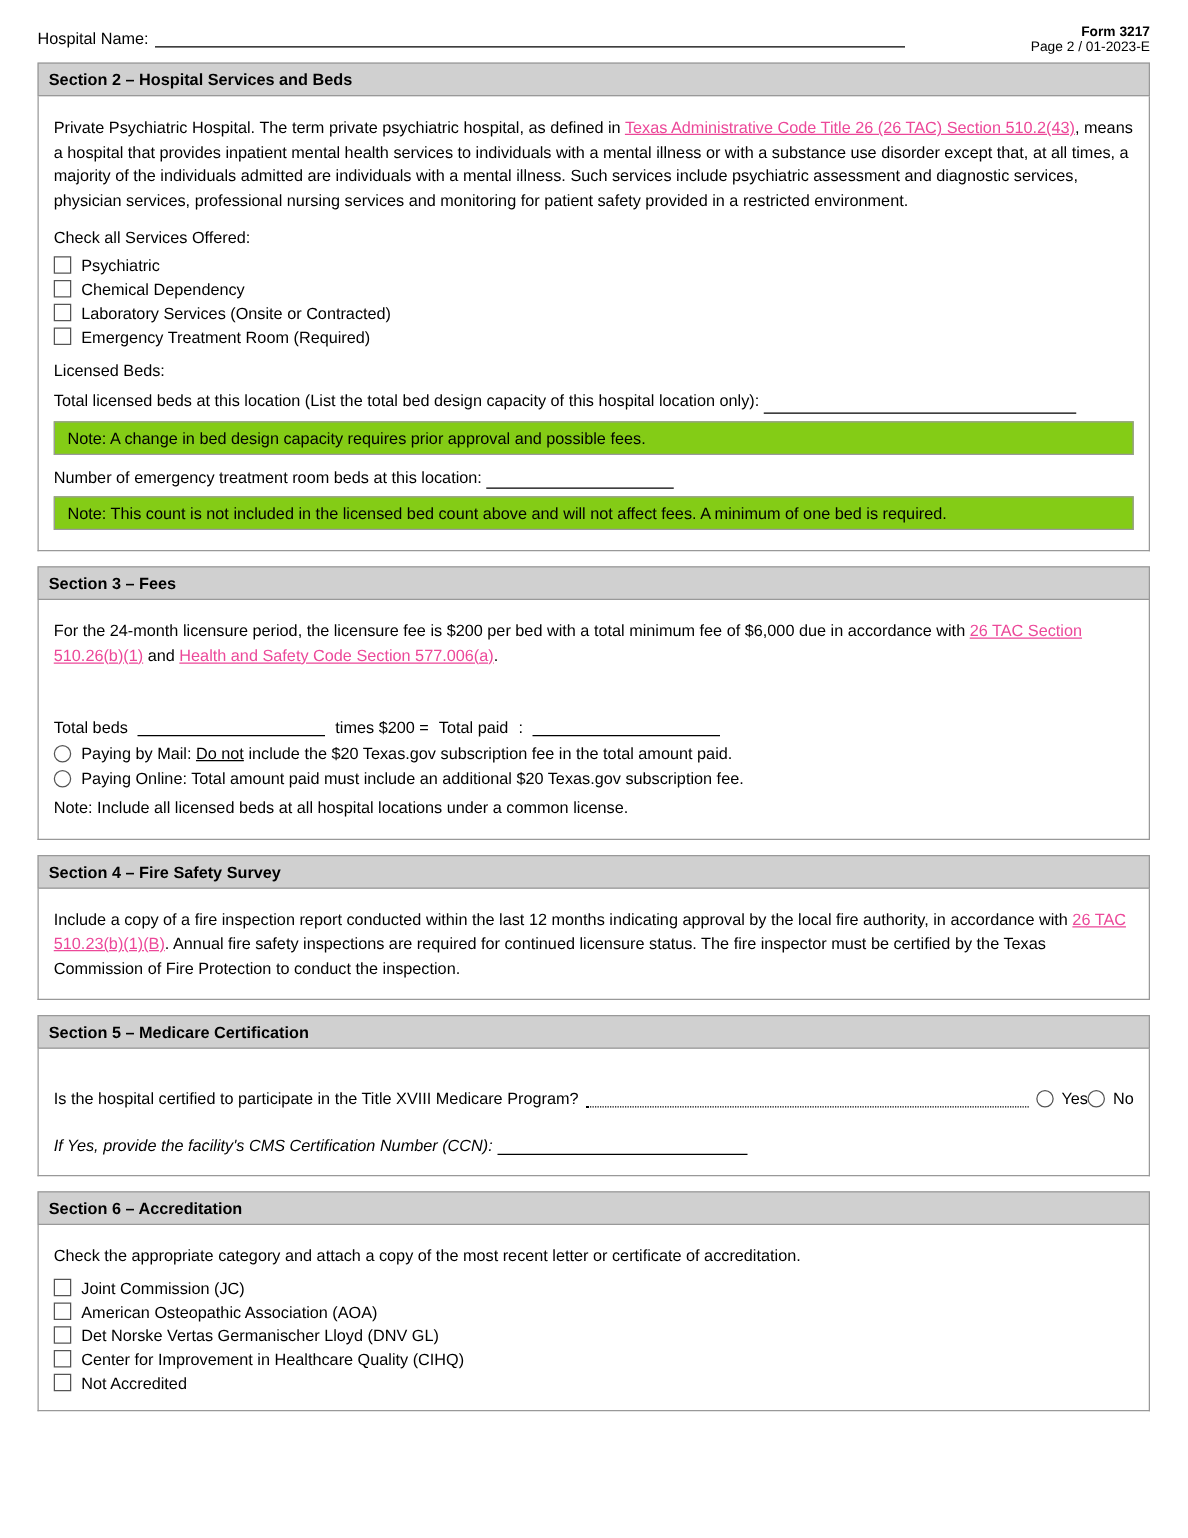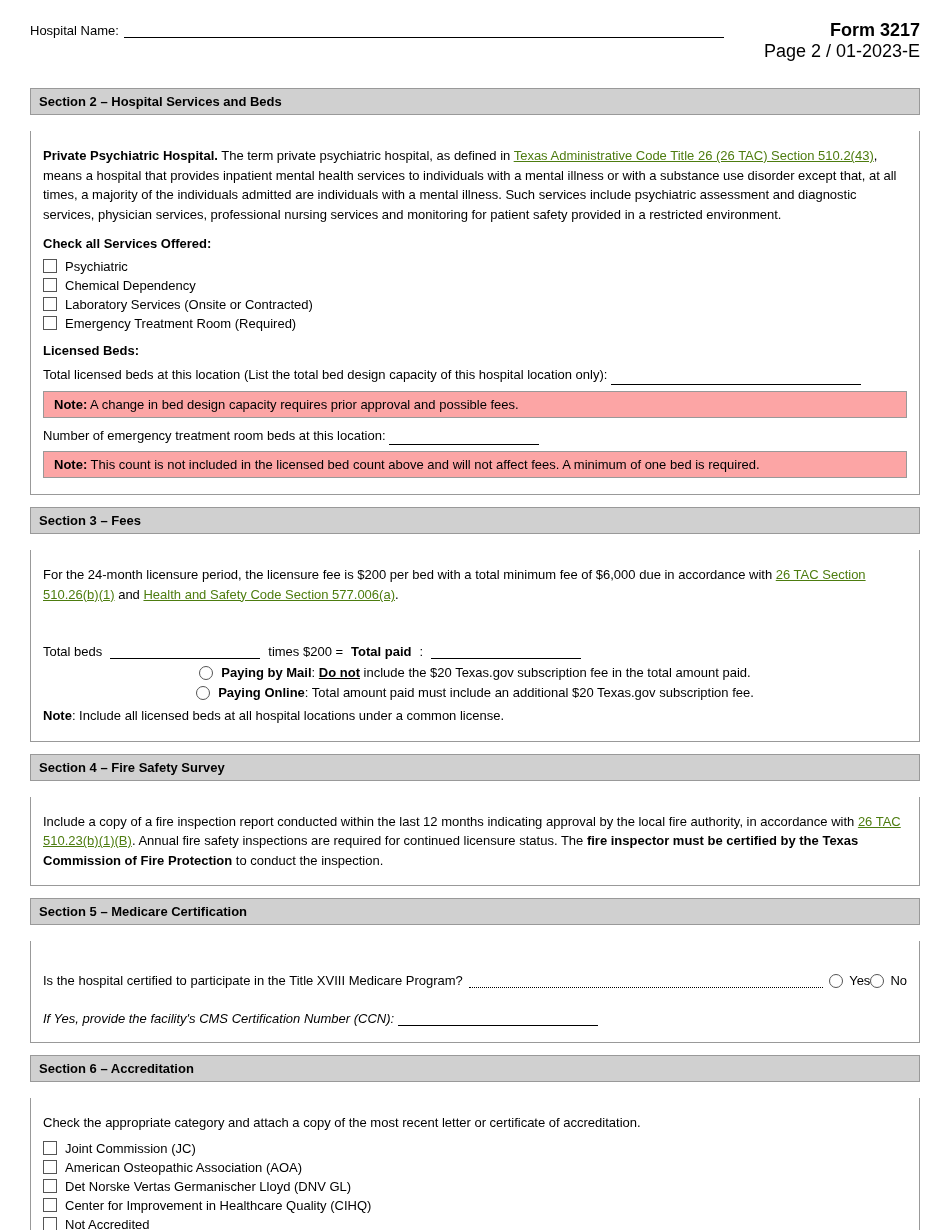--- a/index.html
+++ b/index.html
@@ -8,55 +8,55 @@
       font-size: 13px;
       color: #000;
       background: #fff;
       width: 950px;
       padding: 20px 30px;
     }
     .header-row {
       display: flex;
       justify-content: flex-start;
       align-items: flex-start;
-      margin-bottom: 26px;
+      margin-bottom: 6px;
     }
     .hospital-name-line {
       display: flex;
       align-items: flex-end;
       gap: 5px;
       flex: 1;
     }
     .hospital-name-underline {
       flex: 1;
       border-bottom: 1px solid #000;
       height: 18px;
       max-width: 600px;
     }
     .form-info {
       text-align: right;
-      font-size: 18px;
+      font-size: 11px;
       white-space: nowrap;
     }
     .section-header {
       background-color: #d0d0d0;
       padding: 5px 8px;
       font-weight: bold;
       font-size: 13px;
       border: 1px solid #999;
-      margin-bottom: 16px;
+      margin-bottom: 0;
     }
     .section-content {
       border: 1px solid #999;
       border-top: none;
       padding: 10px 12px;
       margin-bottom: 12px;
     }
-    a { color: #4d7c0f; text-decoration: underline; }
-    .bold { font-weight: bold; margin-top: 32px; }
+    a { color: #ec4899; text-decoration: underline; }
+    .bold { font-weight: normal; margin-top: 32px; }
     .underline { text-decoration: underline; }
     .check-item {
       display: flex;
       align-items: flex-start;
       gap: 8px;
       margin: 4px 0;
     }
     .checkbox {
       width: 14px;
       height: 14px;
@@ -88,35 +88,34 @@
       border-bottom: 1px solid #000;
       display: inline-block;
       min-width: 150px;
       height: 16px;
       vertical-align: bottom;
     }
     .note-box {
       border: 1px solid #999;
       padding: 5px 10px;
       margin: 6px 0;
-      background: #fca5a5;
+      background: #84cc16;
     }
     p { margin: 5px 0; line-height: 1.5; }
     .fees-row {
       display: flex;
       align-items: center;
       gap: 8px;
       margin: 6px 0;
     }
     .payment-row {
       display: flex;
       align-items: center;
       gap: 8px;
       margin: 5px 0;
-      justify-content: center;
     }
     .medicare-row {
       display: flex;
       align-items: center;
       justify-content: space-between;
       margin: 22px 0;
     }
     .medicare-options {
       display: flex;
       align-items: center;

